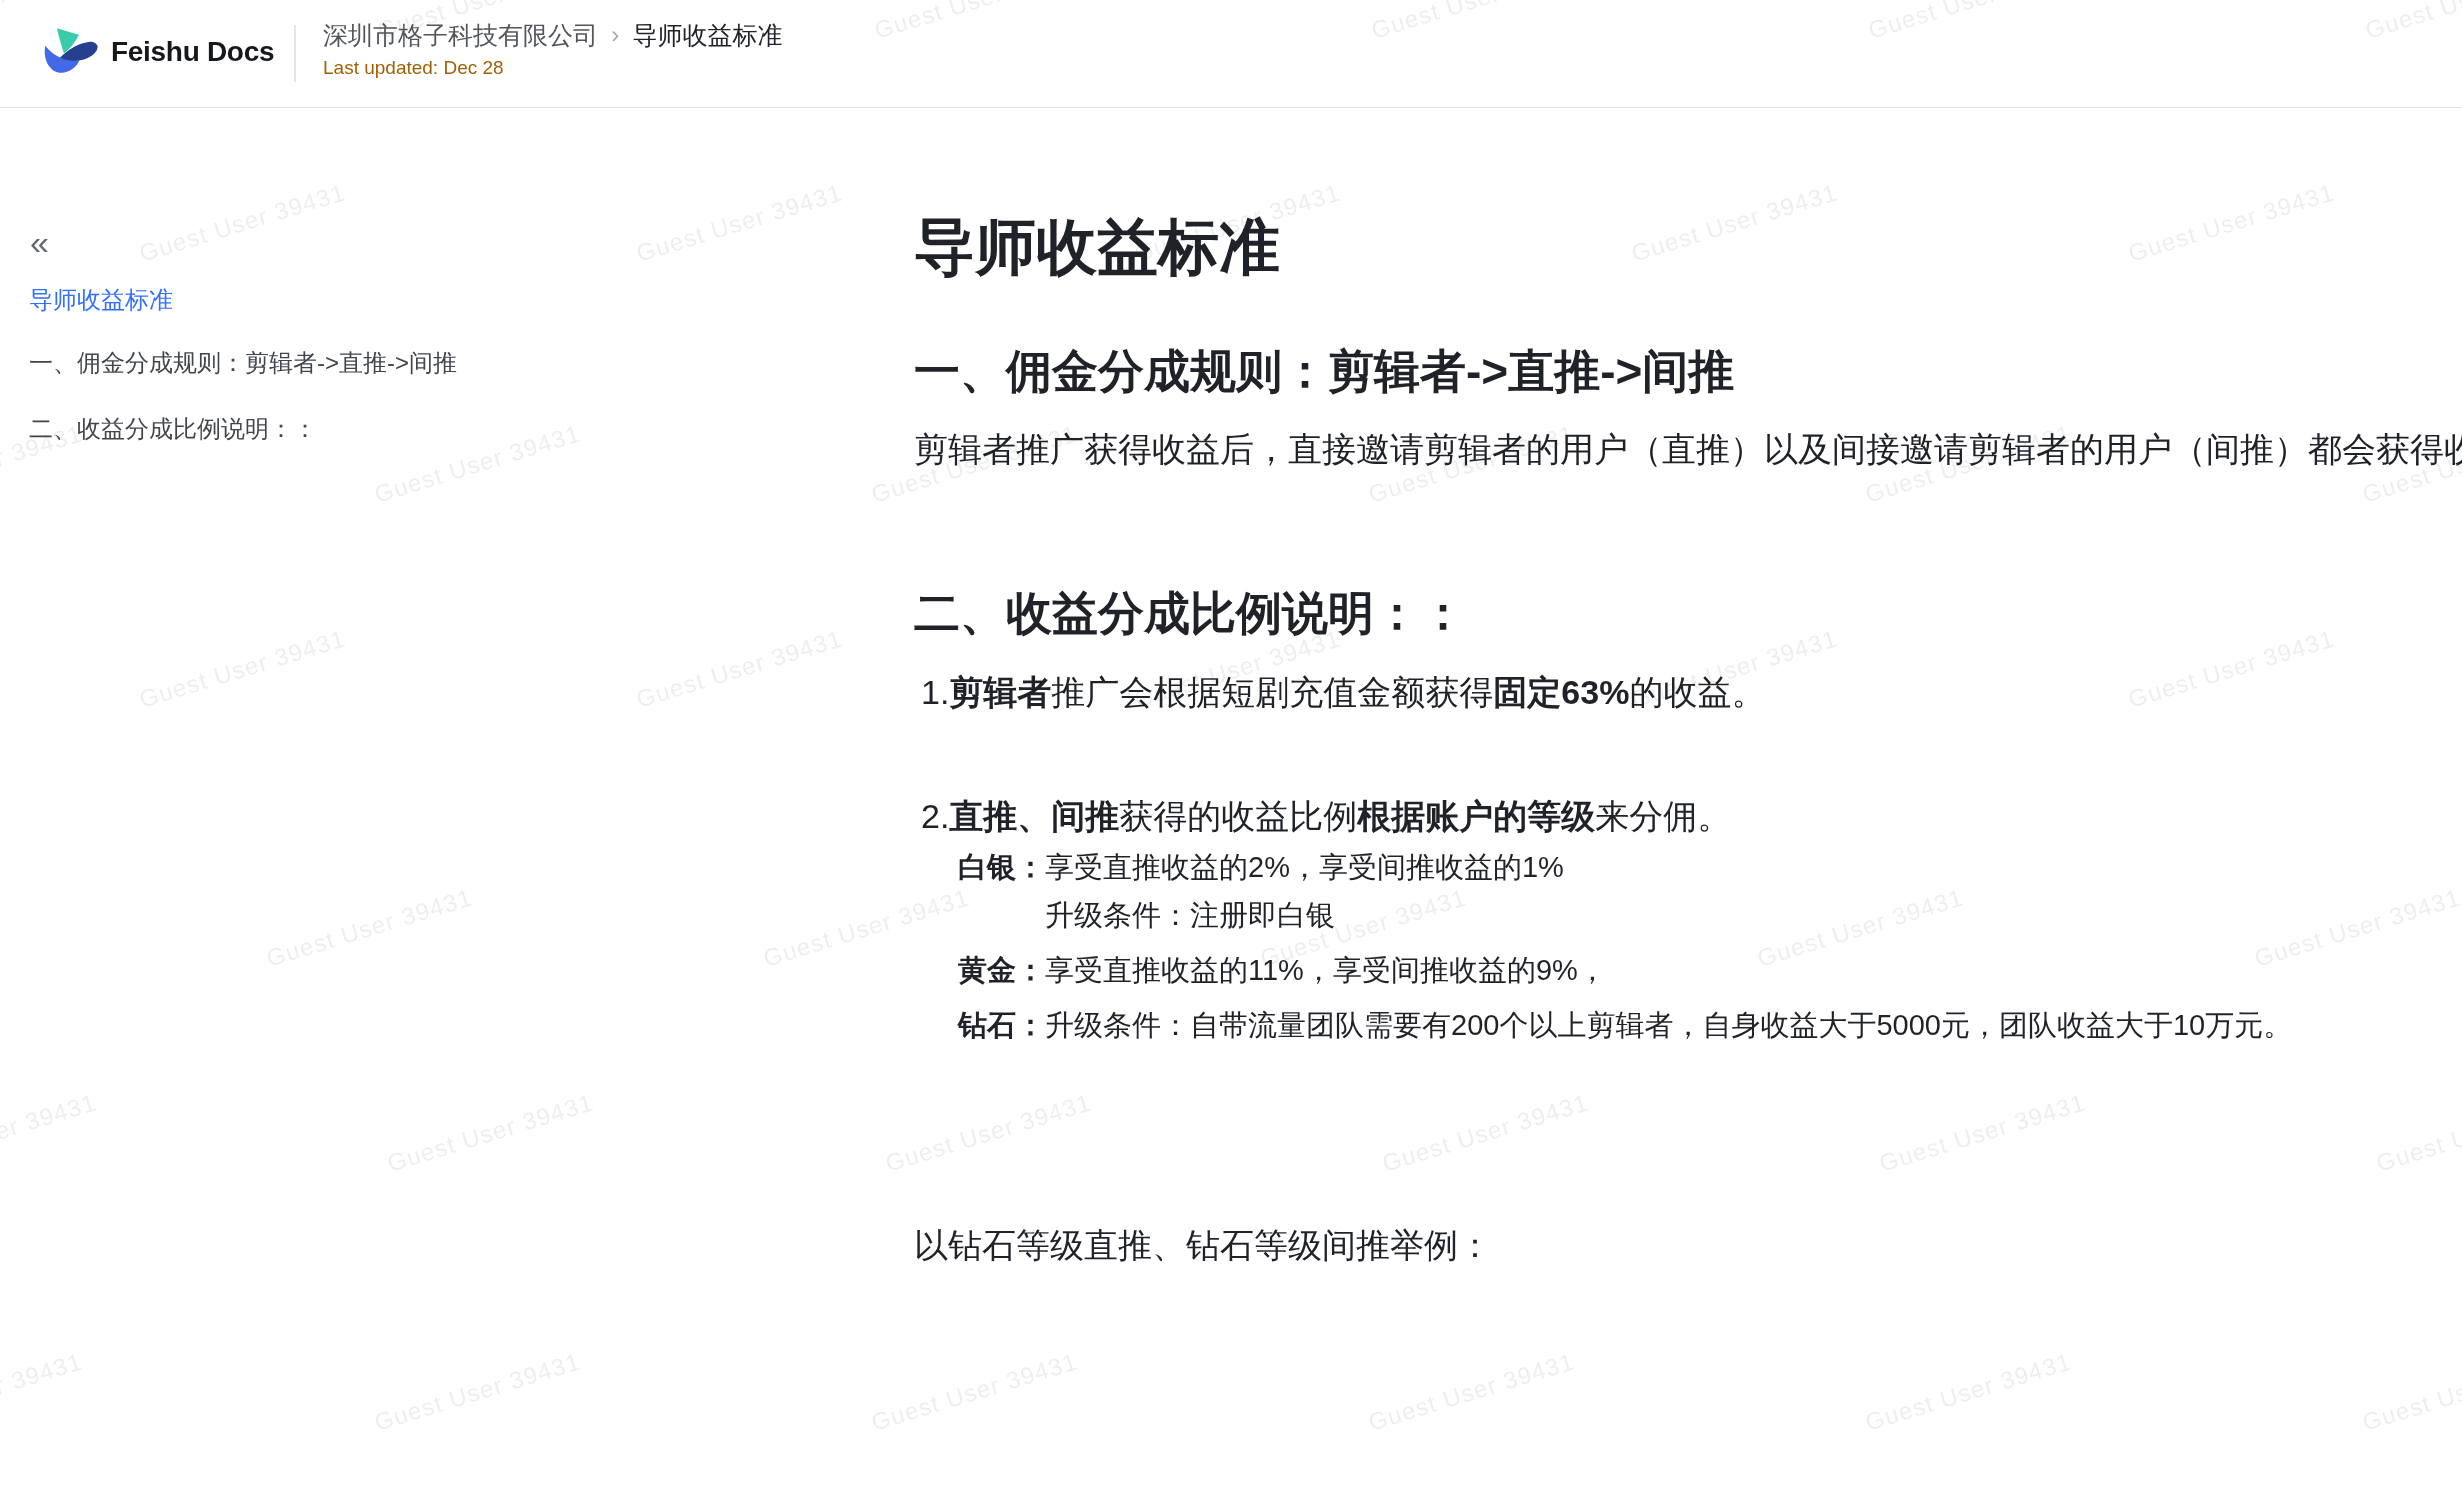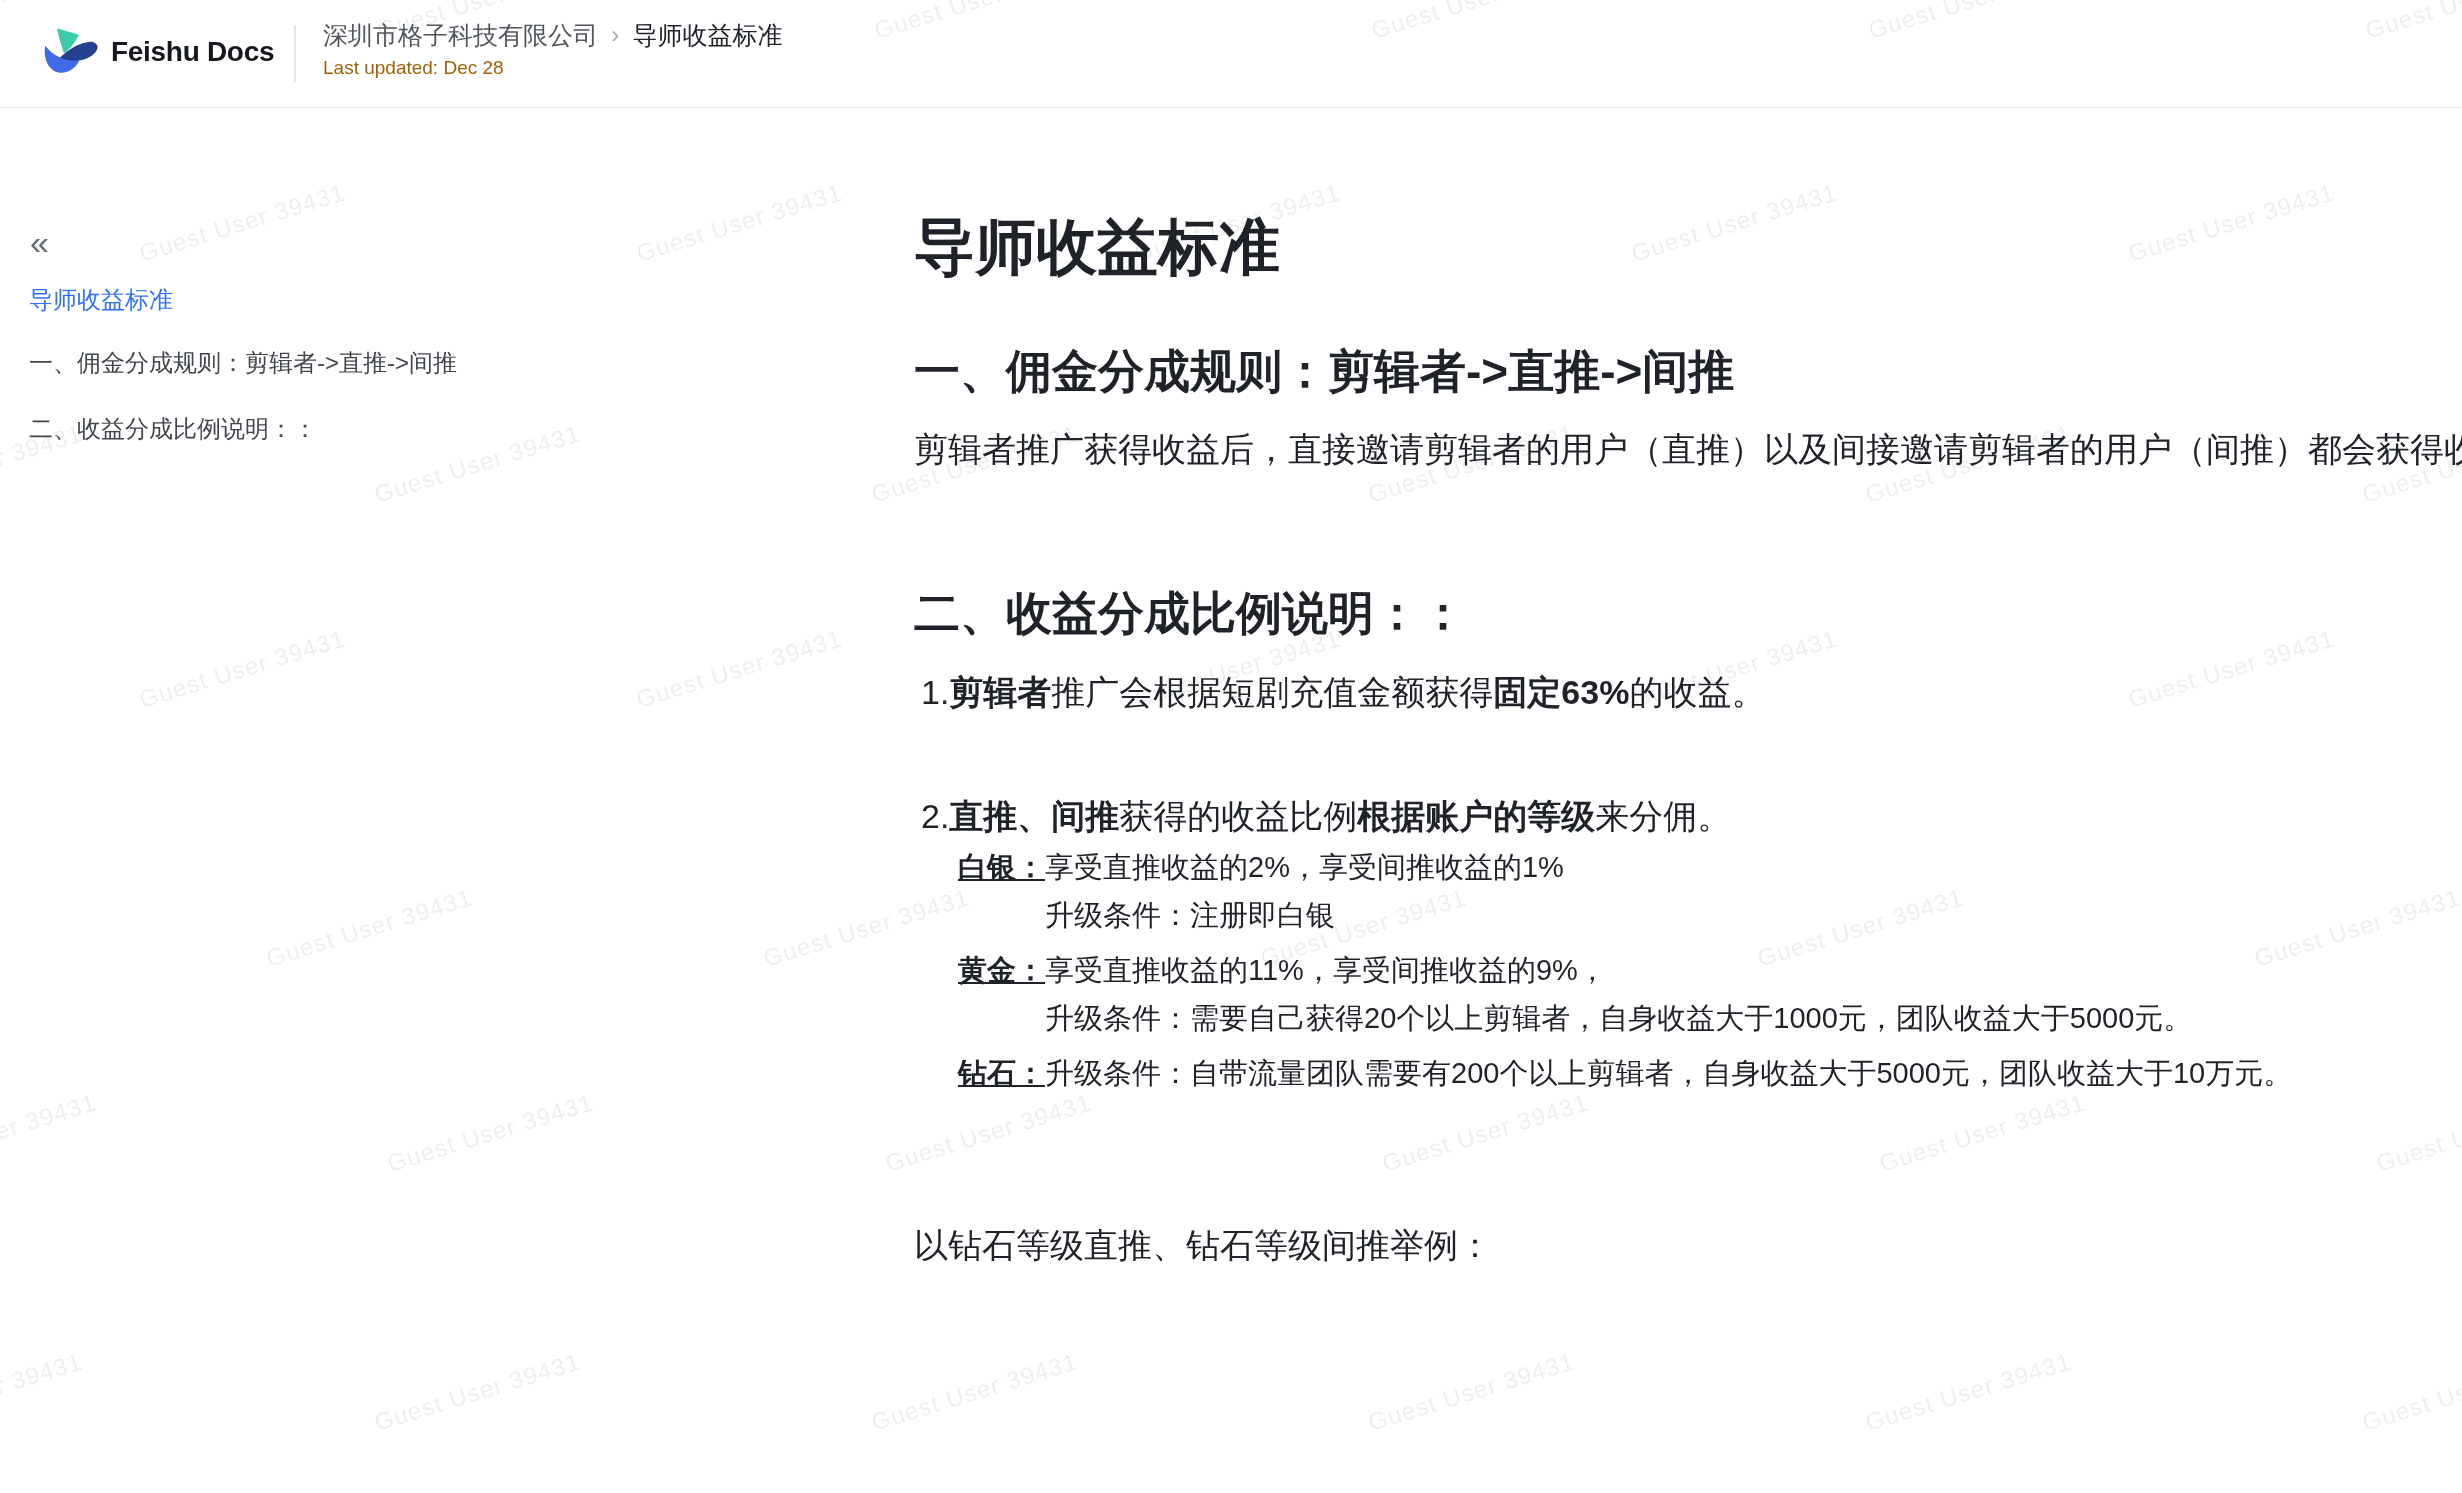--- a/index.html
+++ b/index.html
@@ -49,21 +49,21 @@
   .outline-link.plain{color:#41464d;}
   
   .doc{position:absolute;left:0;top:107px;right:0;bottom:0;z-index:1;}
   .abs{position:absolute;}
   .doc-title{left:914px;top:101px;font-size:61px;font-weight:700;line-height:78px;margin:0;}
   .doc-h2{font-size:46px;font-weight:700;line-height:60px;margin:0;left:914px;white-space:nowrap;}
   .doc-p{font-size:34px;line-height:40px;margin:0;white-space:nowrap;}
   .b{font-weight:700;}
   .levels{left:958px;top:736px;}
   .level{display:flex;font-size:29px;line-height:48px;margin-bottom:7.2px;align-items:flex-start;}
-  .level-name{font-weight:700;white-space:nowrap;text-decoration:underline;}
+  .level-name{font-weight:700;white-space:nowrap;}
   .level-body div{white-space:nowrap;}
 </style>
 </head>
 <body>
 
 <div id="watermarks">
     <span class="wm" style="left: -124px; top: 18px;">Guest User 39431</span>
     <span class="wm" style="left: 374px; top: 18px;">Guest User 39431</span>
     <span class="wm" style="left: 871px; top: 18px;">Guest User 39431</span>
     <span class="wm" style="left: 1368px; top: 18px;">Guest User 39431</span>
@@ -146,21 +146,20 @@
       <span class="level-name">白银：</span>
       <div class="level-body">
         <div>享受直推收益的2%，享受间推收益的1%</div>
         <div>升级条件：注册即白银</div>
       </div>
     </div>
     <div class="level">
       <span class="level-name">黄金：</span>
       <div class="level-body">
         <div>享受直推收益的11%，享受间推收益的9%，</div>
-        <div>升级条件：需要自己获得20个以上剪辑者，自身收益大于1000元，团队收益大于5000元。</div>
       </div>
     </div>
     <div class="level">
       <span class="level-name">钻石：</span>
       <div class="level-body">
         <div>升级条件：自带流量团队需要有200个以上剪辑者，自身收益大于5000元，团队收益大于10万元。</div>
       </div>
     </div>
   </div>
 

